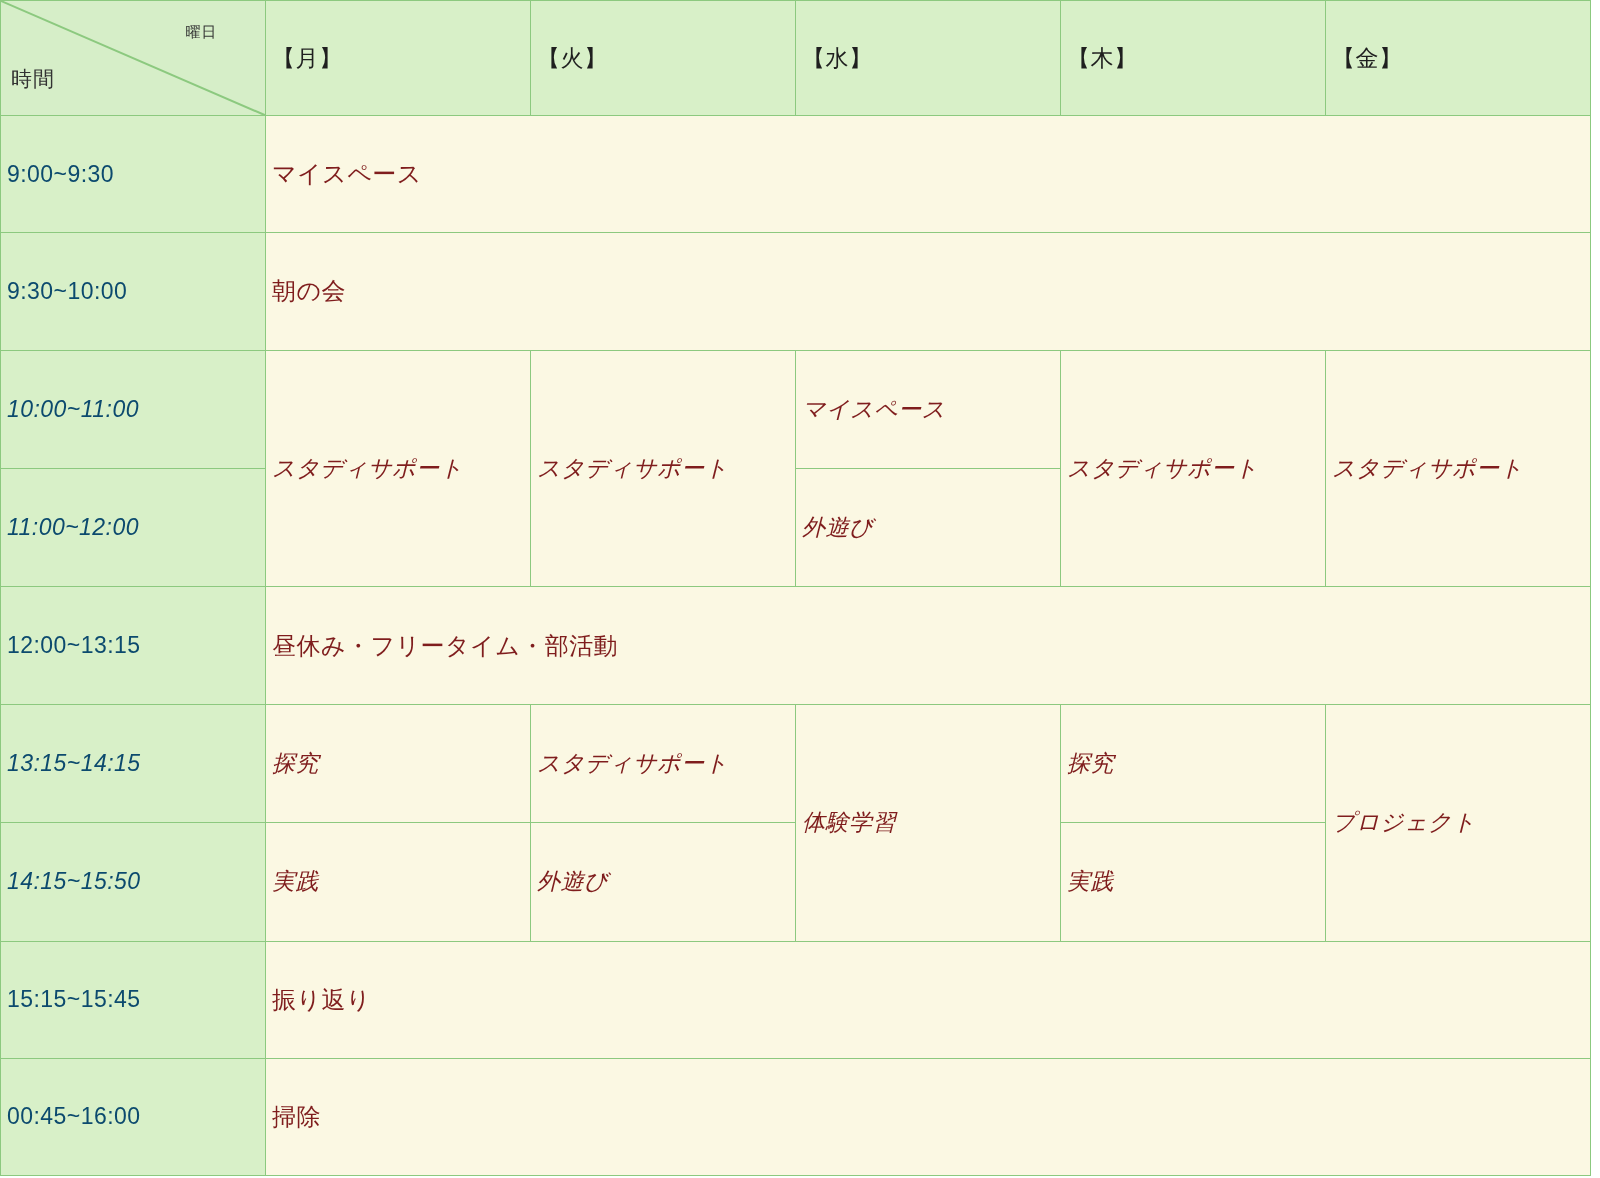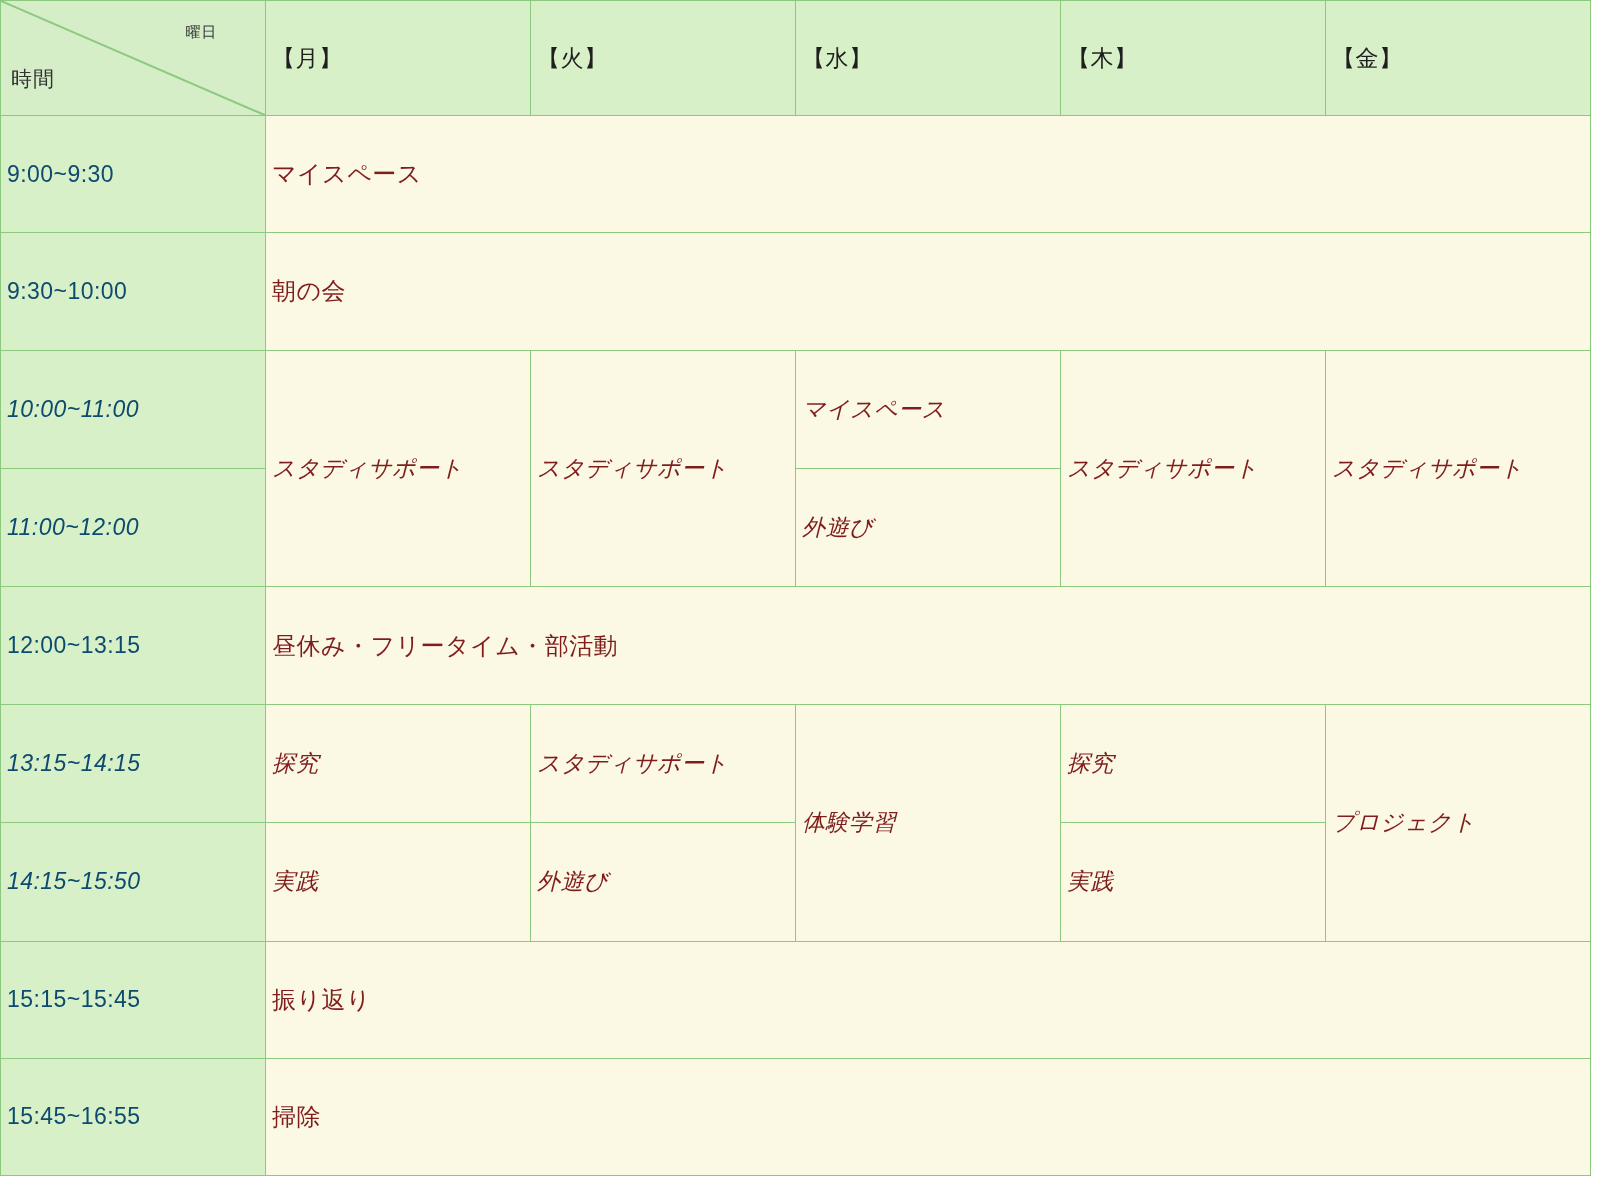--- a/index.html
+++ b/index.html
@@ -181,18 +181,18 @@
         <td class="subject">外遊び</td>
         <td class="subject">実践</td>
       </tr>
 
       <tr class="r-short">
         <td class="timecell">15:15~15:45</td>
         <td class="subject wide" colspan="5">振り返り</td>
       </tr>
 
       <tr class="r-short">
-        <td class="timecell">15:45~16:55</td>
+        <td class="timecell">00:45~16:00</td>
         <td class="subject wide" colspan="5">掃除</td>
       </tr>
     </tbody>
   </table>
 </div>
 
 </body></html>

